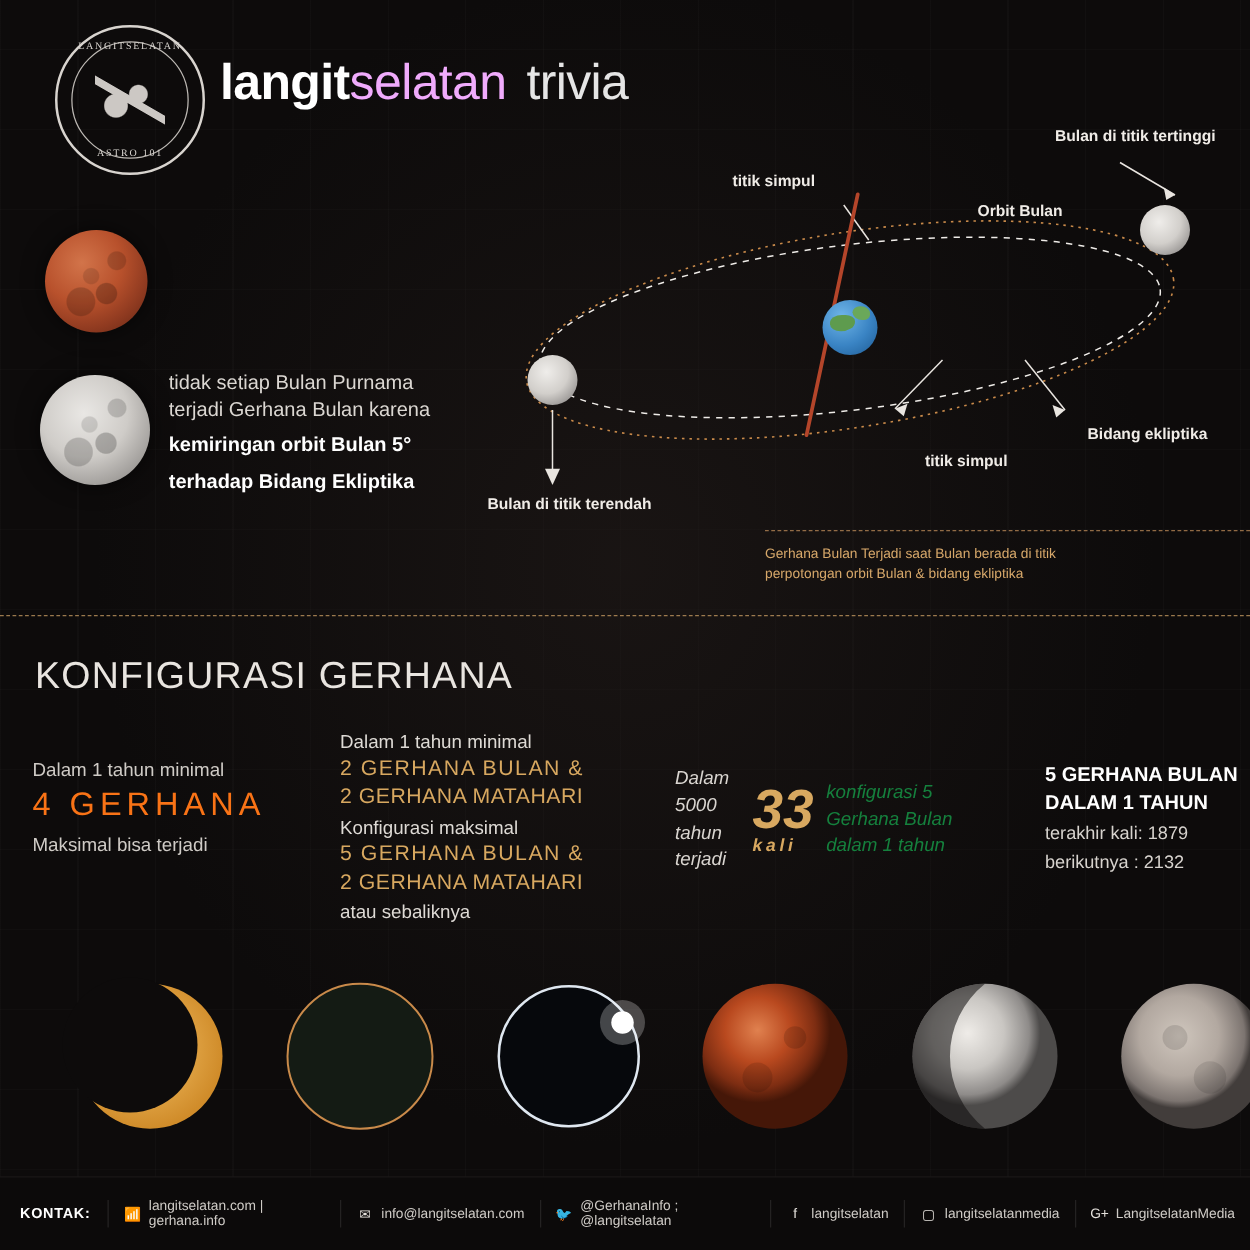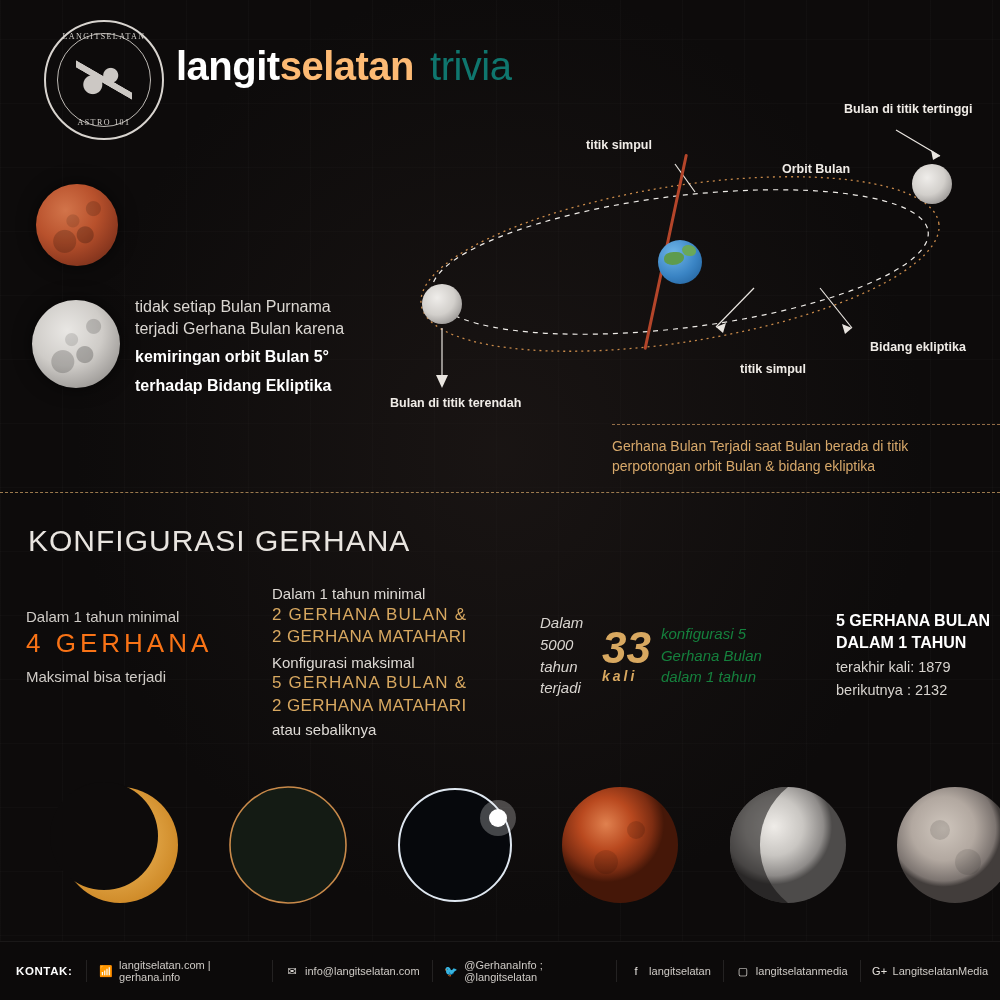--- a/index.html
+++ b/index.html
@@ -68,22 +68,22 @@
   }
   .logo-arc.top { top: -2px; }
   .logo-arc.bottom { bottom: -1px; }
   #title {
     left: 176px; top: 44px;
     font-size: 40px;
     letter-spacing: -0.5px;
     white-space: nowrap;
   }
   #title .bold { font-weight: bold; color: #ffffff; }
-  #title .light { font-weight: bold; color: #fdba74; }
-  #title .trivia { font-weight: normal; color: #0f766e; margin-left: 16px; }
+  #title .light { font-weight: normal; color: #f0abfc; }
+  #title .trivia { font-weight: normal; color: #e5e5e5; margin-left: 16px; }
 
   
   .moon {
     border-radius: 50%;
     position: absolute;
     box-shadow: 0 0 18px rgba(0,0,0,.6);
   }
   #moon-blood {
     left: 36px; top: 184px; width: 82px; height: 82px;
     background:
@@ -150,21 +150,21 @@
     border-radius: 2px;
   }
 
   
   .hdash {
     position: absolute; height: 0;
     border-top: 1px dashed rgba(190,140,90,.75);
   }
   #caption {
     position: absolute; left: 612px; top: 436px; width: 360px;
-    font-size: 14px; color: #d7a86a; line-height: 1.45;
+    font-size: 11px; color: #d7a86a; line-height: 1.45;
   }
   #divider-main {
     position: absolute; left: 0; top: 492px; width: 1000px; height: 0;
     border-top: 1px dashed rgba(215,168,106,.7);
   }
 
   
   #konf-title {
     position: absolute; left: 28px; top: 524px;
     font-size: 30px; letter-spacing: 1px; color: #e9e5e0;

